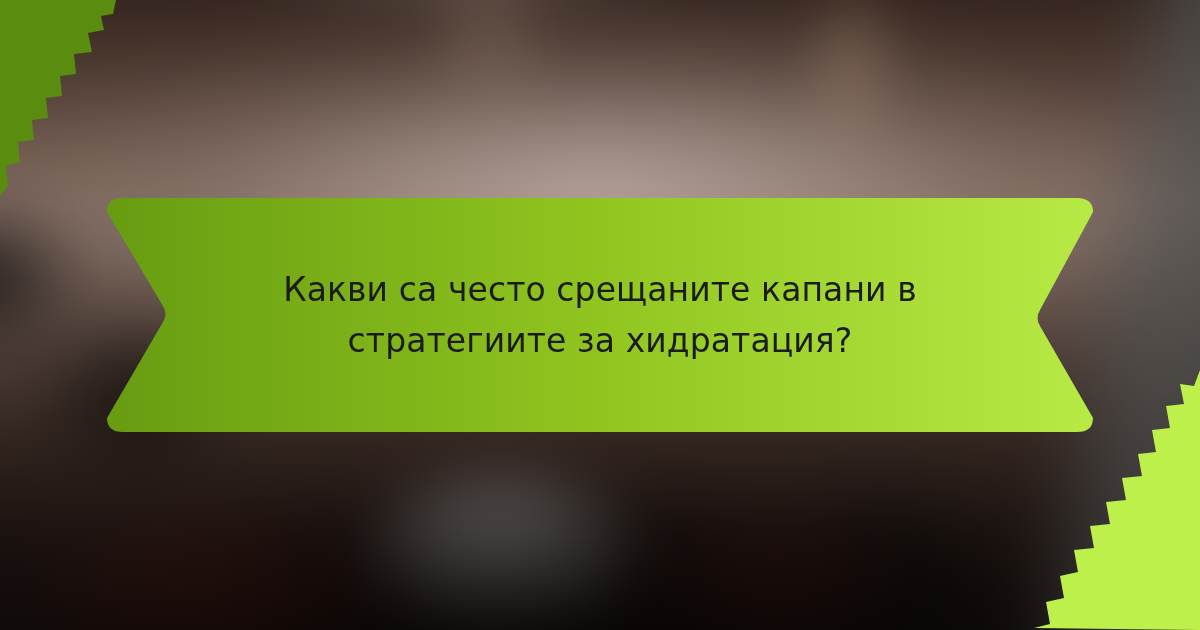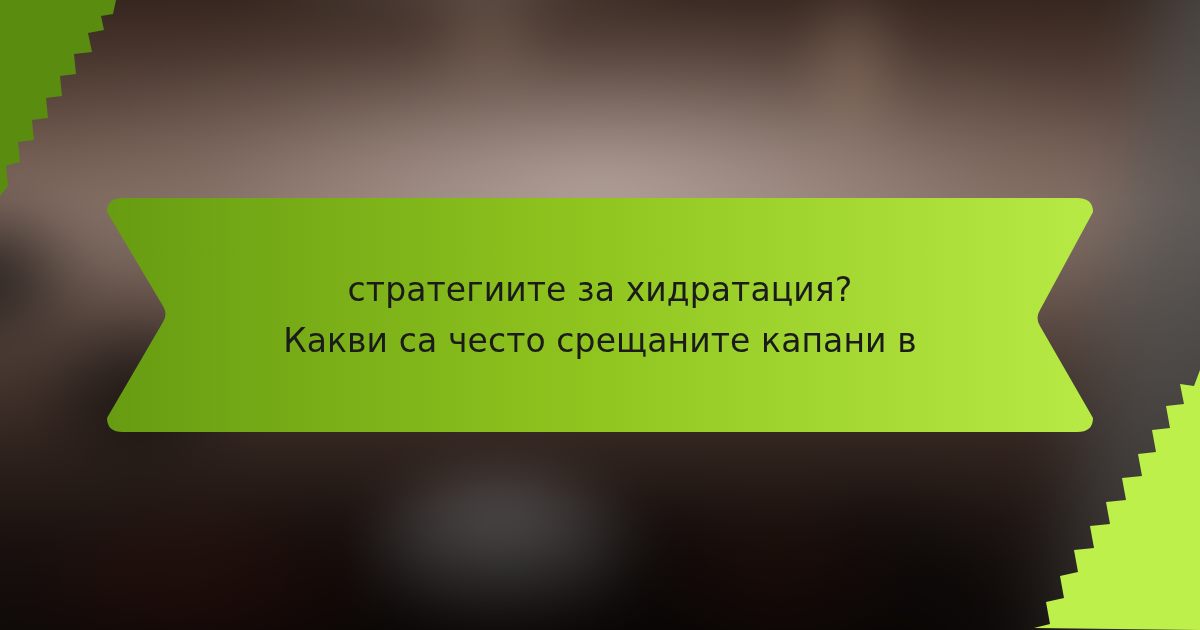--- a/index.html
+++ b/index.html
@@ -137,17 +137,17 @@
                Q 0 234 0 220
                L 0 220
                L 56 124
                Q 61 116 56 108
                L 0 14
                Q 0 0 16 0 Z" fill="url(#ribbonGrad)"></path>
     </svg>
   </div>
 
   <div id="ribbon-text" style="color: rgb(27, 27, 27);">
+    <span class="tline">Какви са често срещаните капани в</span>
     <span class="tline">стратегиите за хидратация?</span>
-    <span class="tline">Какви са често срещаните капани в</span>
   </div>
 
 </div>
 
 </body></html>

